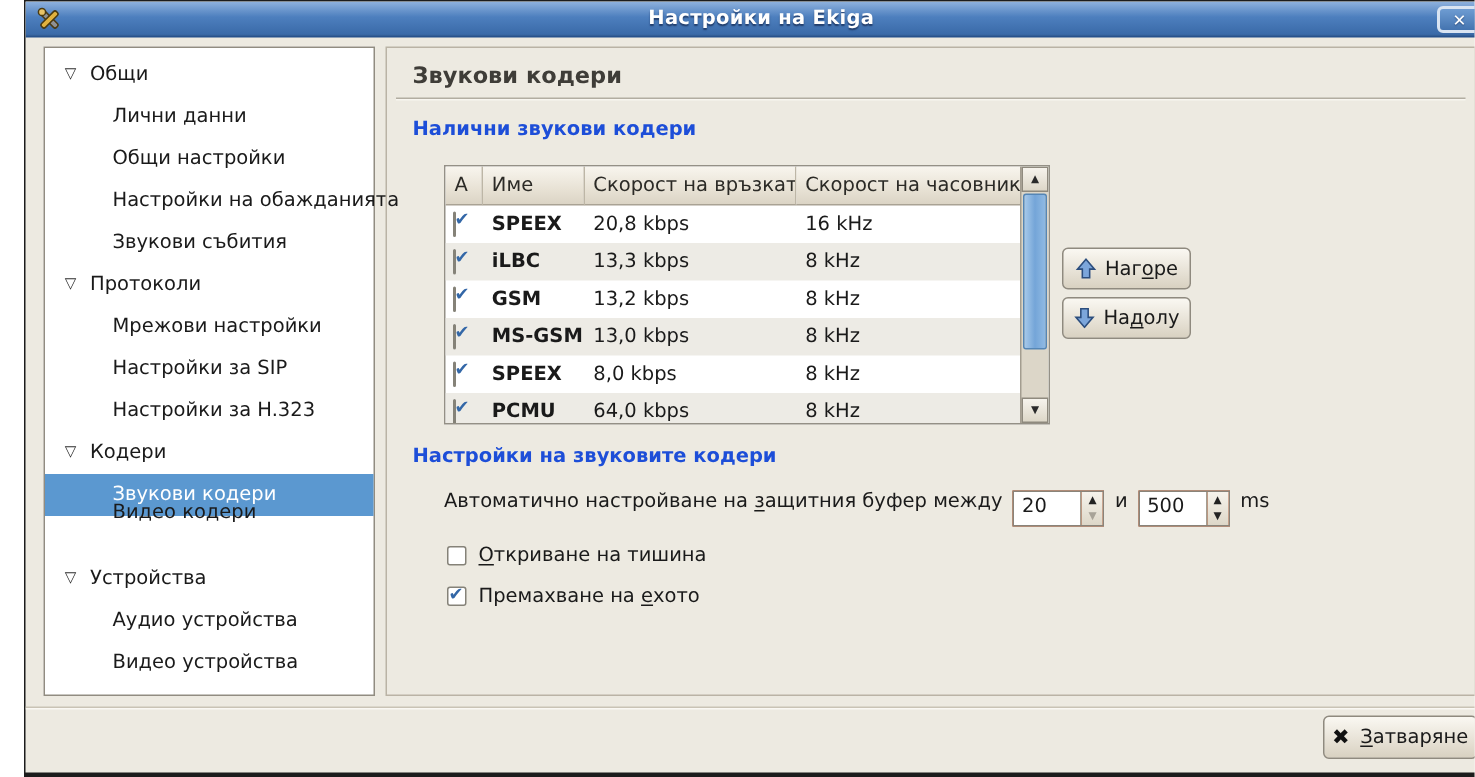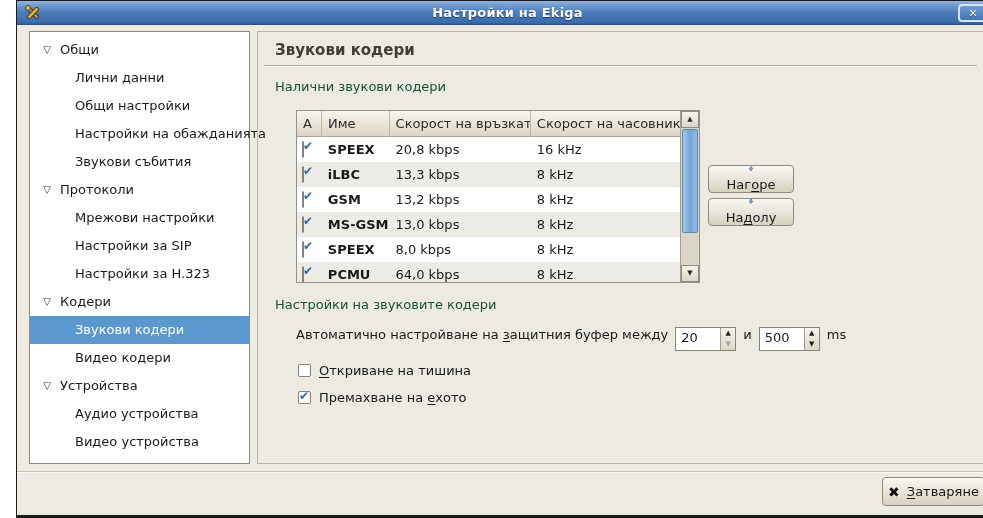--- a/index.html
+++ b/index.html
@@ -32,21 +32,21 @@
   .tree-row .lbl-cat { position:absolute; left:30px; }
   .tree-row .lbl-child { position:absolute; left:45px;text-align:right; }
   .tree-row.selected { background:#5b98d0; color:#fff; }
 
   
   .panel { position:absolute; left:240px; top:30px; width:727px; height:433px;
            border:1px solid #bab3a5; }
   .panel-title { position:absolute; left:17px; top:9px; font-size:15px; font-weight:bold; color:#3f3d38; }
   .panel-sep { position:absolute; left:6px; right:6px; top:33px; height:2px;
                border-top:1px solid #b2ada1; border-bottom:1px solid #f8f6f0; }
-  .section-title { position:absolute; left:17px; font-weight:normal; color:#14532d; }
+  .section-title { position:absolute; left:17px; font-weight:bold; color:#1d4ed8; }
 
   
   .codec-table { position:absolute; left:38px; top:78px; width:404px; height:173px;
                  background:#fff; border:1px solid #949086; overflow:hidden; }
   .thead { display:flex; height:26px; }
   .th { background:linear-gradient(#f8f5ee, #e8e2d5 60%, #dbd4c5); border-right:1px solid #bdb6a6;
         border-bottom:1px solid #a9a294; line-height:25px; padding-left:6px; color:#2b2a26;
         overflow:hidden; white-space:nowrap; cursor:default; }
   .th:last-child { border-right:none; }
   .col-a { width:25px; } .col-name { width:68px; } .col-rate { width:142px; } .col-clock { width:150px; }
@@ -64,21 +64,21 @@
   .sbtn { position:absolute; left:0; width:18px; height:17px;
           background:linear-gradient(#f6f3ec, #ddd7c8); border:1px solid #8f8a7e;
           font-size:7px; text-align:center; line-height:15px; color:#2a2a2a; }
   .sbtn.up { top:0; } .sbtn.down { bottom:0; }
   .sthumb { position:absolute; left:1px; top:18px; width:16px; height:104px; border-radius:2px;
             background:linear-gradient(90deg,#a7c9ea,#74a5d8 50%,#90bae3); border:1px solid #5586b5; }
 
   
   .move-btn { position:absolute; left:450px; width:86px; height:28px; border:1px solid #8f8a7f;
               border-radius:4px; background:linear-gradient(#faf8f2, #e3ddd0 70%, #d8d1c1);
-              display:flex; align-items:center; justify-content:center; gap:6px; cursor:default;flex-direction:column; }
+              display:flex; align-items:center; justify-content:center; gap:6px; cursor:default; }
   .move-btn.up { top:133px; } .move-btn.down { top:166px; }
 
   
   .jitter-row { position:absolute; left:38px; top:295px; height:26px; display:flex;
                 align-items:flex-start; gap:7px; white-space:nowrap; }
   .spin { display:flex; height:24px; border:1px solid #89847a; background:#c2410c; }
   .spin .val { width:44px; padding:2px 0 0 5px; background:#fff; }
   .spin .arrows { width:15px; border-left:1px solid #a39e92; display:flex; flex-direction:column;
                   background:linear-gradient(#f6f3ec, #ddd7c8); }
   .spin .sarr { flex:1; font-size:7px; line-height:10px; text-align:center; color:#222; }
@@ -146,21 +146,21 @@
     <div class="tree-row" style="top:228px">
         <span class="lbl-child">Настройки за H.323</span>
       </div>
     <div class="tree-row" style="top:256px">
         <span class="expander">▽</span>
         <span class="lbl-cat">Кодери</span>
       </div>
     <div class="tree-row selected" style="top:284px">
         <span class="lbl-child">Звукови кодери</span>
       </div>
-    <div class="tree-row" style="top:312px">
+    <div class="tree-row" style="top:296px">
         <span class="lbl-child">Видео кодери</span>
       </div>
     <div class="tree-row" style="top:340px">
         <span class="expander">▽</span>
         <span class="lbl-cat">Устройства</span>
       </div>
     <div class="tree-row" style="top:368px">
         <span class="lbl-child">Аудио устройства</span>
       </div>
     <div class="tree-row" style="top:396px">

